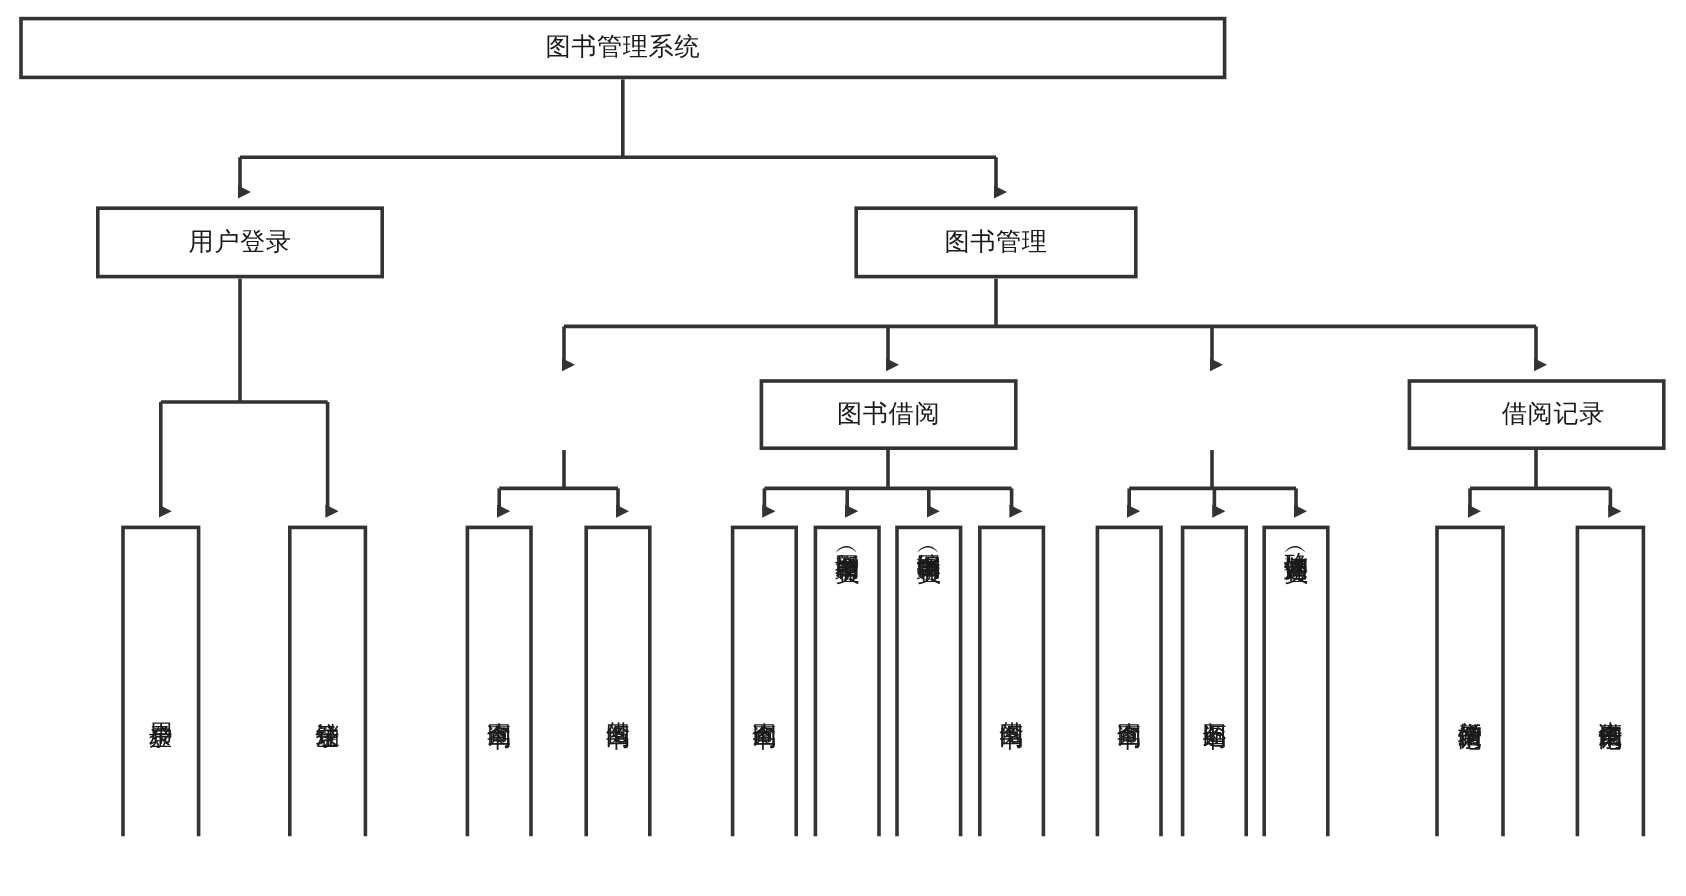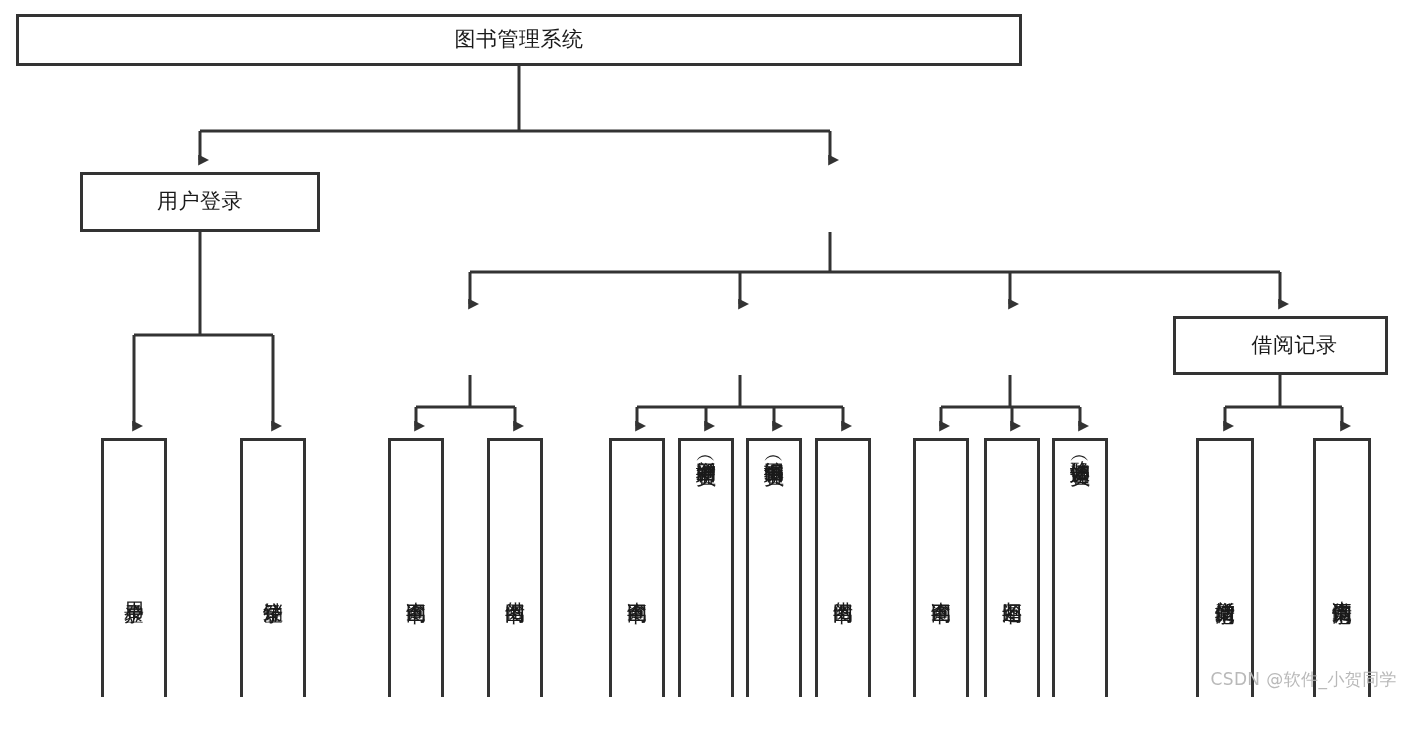--- a/index.html
+++ b/index.html
@@ -133,22 +133,28 @@
   </svg>
 
   <div class="node lvl0" style="left:16px; top:14px; width:1006px; height:52px;">
     <span class="label-h">图书管理系统</span>
   </div>
 
   <div class="node lvl1" style="left:80px; top:172px; width:240px; height:60px;">
     <span class="label-h">用户登录</span>
   </div>
 
-
-
+  <div class="node lvl1" style="left:712px; top:172px; width:236px; height:60px;">
+    <span class="label-h">图书管理</span>
+  </div>
+
+
+  <div class="node lvl2" style="left:633px; top:316px; width:215px; height:59px;">
+    <span class="label-h">图书借阅</span>
+  </div>
 
 
   <div class="node lvl2" style="left:1173px; top:316px; width:215px; height:59px;padding-left:28px;">
     <span class="label-h">借阅记录</span>
   </div>
 
   <div class="node leaf" style="left:101px; top:438px; width:66px; height:299px;">
     <div class="leaf-inner centered">
       <span class="label-v">用户登录</span>
     </div>
@@ -219,15 +225,14 @@
       <span class="label-v">新增借阅记录</span>
     </div>
   </div>
 
   <div class="node leaf" style="left:1313px; top:438px; width:58px; height:299px;">
     <div class="leaf-inner centered">
       <span class="label-v">查询借阅记录</span>
     </div>
   </div>
 
-  <div class="watermark">CSDN @软件_小贺同学</div>
 
 </div>
 
 </body></html>

